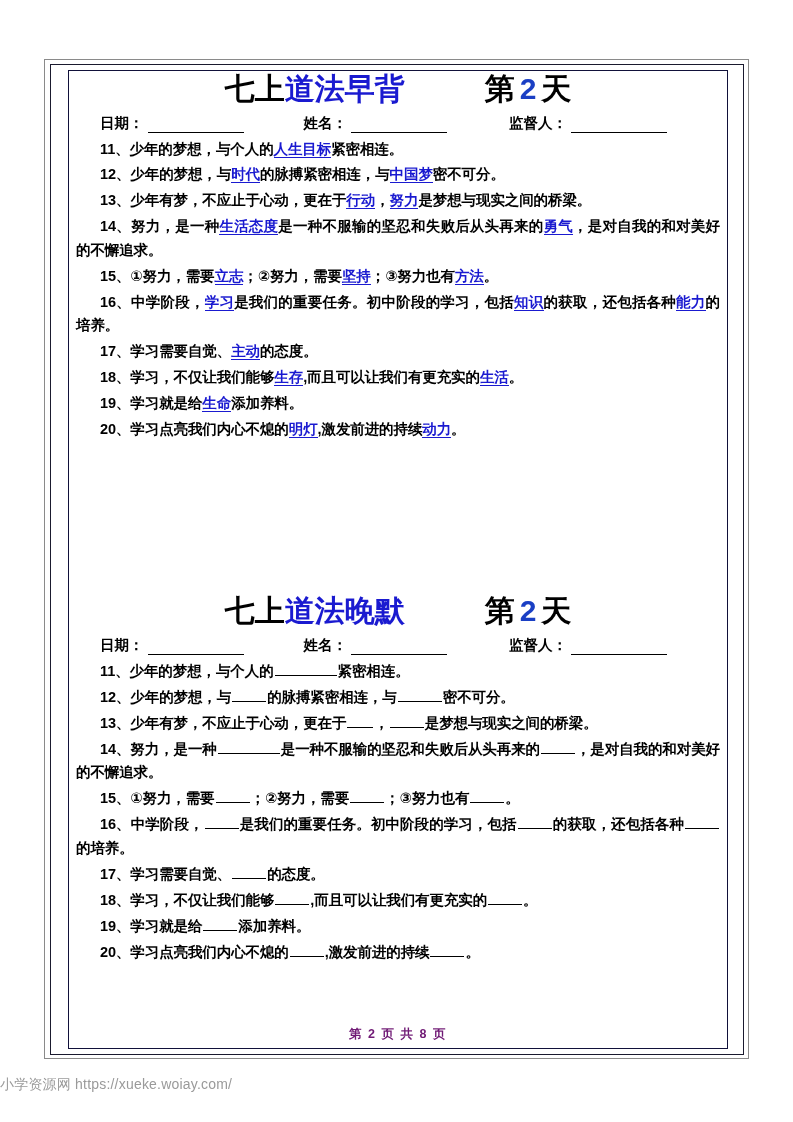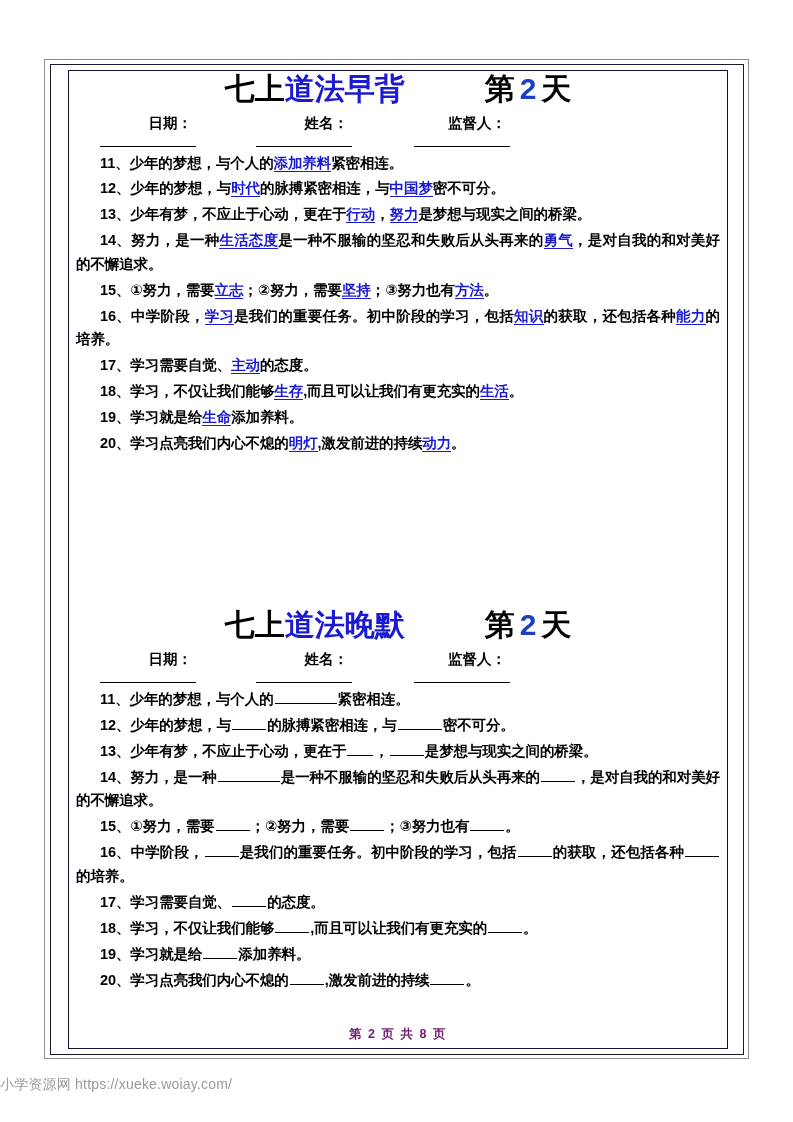--- a/index.html
+++ b/index.html
@@ -94,21 +94,20 @@
     align-items: flex-end;
     font-size: 14.5px;
     font-weight: bold;
     padding: 5px 0 3px 0;
     margin-left: 30px;
   }
   .meta-item {
     display: flex;
     align-items: flex-end;
     white-space: nowrap;
-    flex-direction: column;
   }
   .meta-label { padding-right: 4px; }
   .meta-blank {
     display: inline-block;
     border-bottom: 1.4px solid #000;
     height: 13px;
   }
   .mb-date { width: 96px; }
   .mb-name { width: 96px; }
   .mb-sup  { width: 96px; }
@@ -197,21 +196,21 @@
         <span class="meta-blank mb-name"></span>
       </span>
       <span class="meta-gap-2"></span>
       <span class="meta-item">
         <span class="meta-label">监督人：</span>
         <span class="meta-blank mb-sup"></span>
       </span>
     </div>
 
     <div class="items">
-        <p class="item"><span>11、</span><span>少年的梦想，与个人的</span><span class="kw">添加养料</span><span>紧密相连。</span></p>
+        <p class="item"><span>11、</span><span>少年的梦想，与个人的</span><span class="kw">人生目标</span><span>紧密相连。</span></p>
         <p class="item"><span>12、</span><span>少年的梦想，与</span><span class="kw">时代</span><span>的脉搏紧密相连，与</span><span class="kw">中国梦</span><span>密不可分。</span></p>
         <p class="item"><span>13、</span><span>少年有梦，不应止于心动，更在于</span><span class="kw">行动</span><span>，</span><span class="kw">努力</span><span>是梦想与现实之间的桥梁。</span></p>
         <p class="item"><span>14、</span><span>努力，是一种</span><span class="kw">生活态度</span><span>是一种不服输的坚忍和失败后从头再来的</span><span class="kw">勇气</span><span>，是对自我的和对美好的不懈追求。</span></p>
         <p class="item"><span>15、</span><span>①努力，需要</span><span class="kw">立志</span><span>；②努力，需要</span><span class="kw">坚持</span><span>；③努力也有</span><span class="kw">方法</span><span>。</span></p>
         <p class="item"><span>16、</span><span>中学阶段，</span><span class="kw">学习</span><span>是我们的重要任务。初中阶段的学习，包括</span><span class="kw">知识</span><span>的获取，还包括各种</span><span class="kw">能力</span><span>的培养。</span></p>
         <p class="item"><span>17、</span><span>学习需要自觉、</span><span class="kw">主动</span><span>的态度。</span></p>
         <p class="item"><span>18、</span><span>学习，不仅让我们能够</span><span class="kw">生存</span><span>,而且可以让我们有更充实的</span><span class="kw">生活</span><span>。</span></p>
         <p class="item"><span>19、</span><span>学习就是给</span><span class="kw">生命</span><span>添加养料。</span></p>
         <p class="item"><span>20、</span><span>学习点亮我们内心不熄的</span><span class="kw">明灯</span><span>,激发前进的持续</span><span class="kw">动力</span><span>。</span></p>
       </div>

